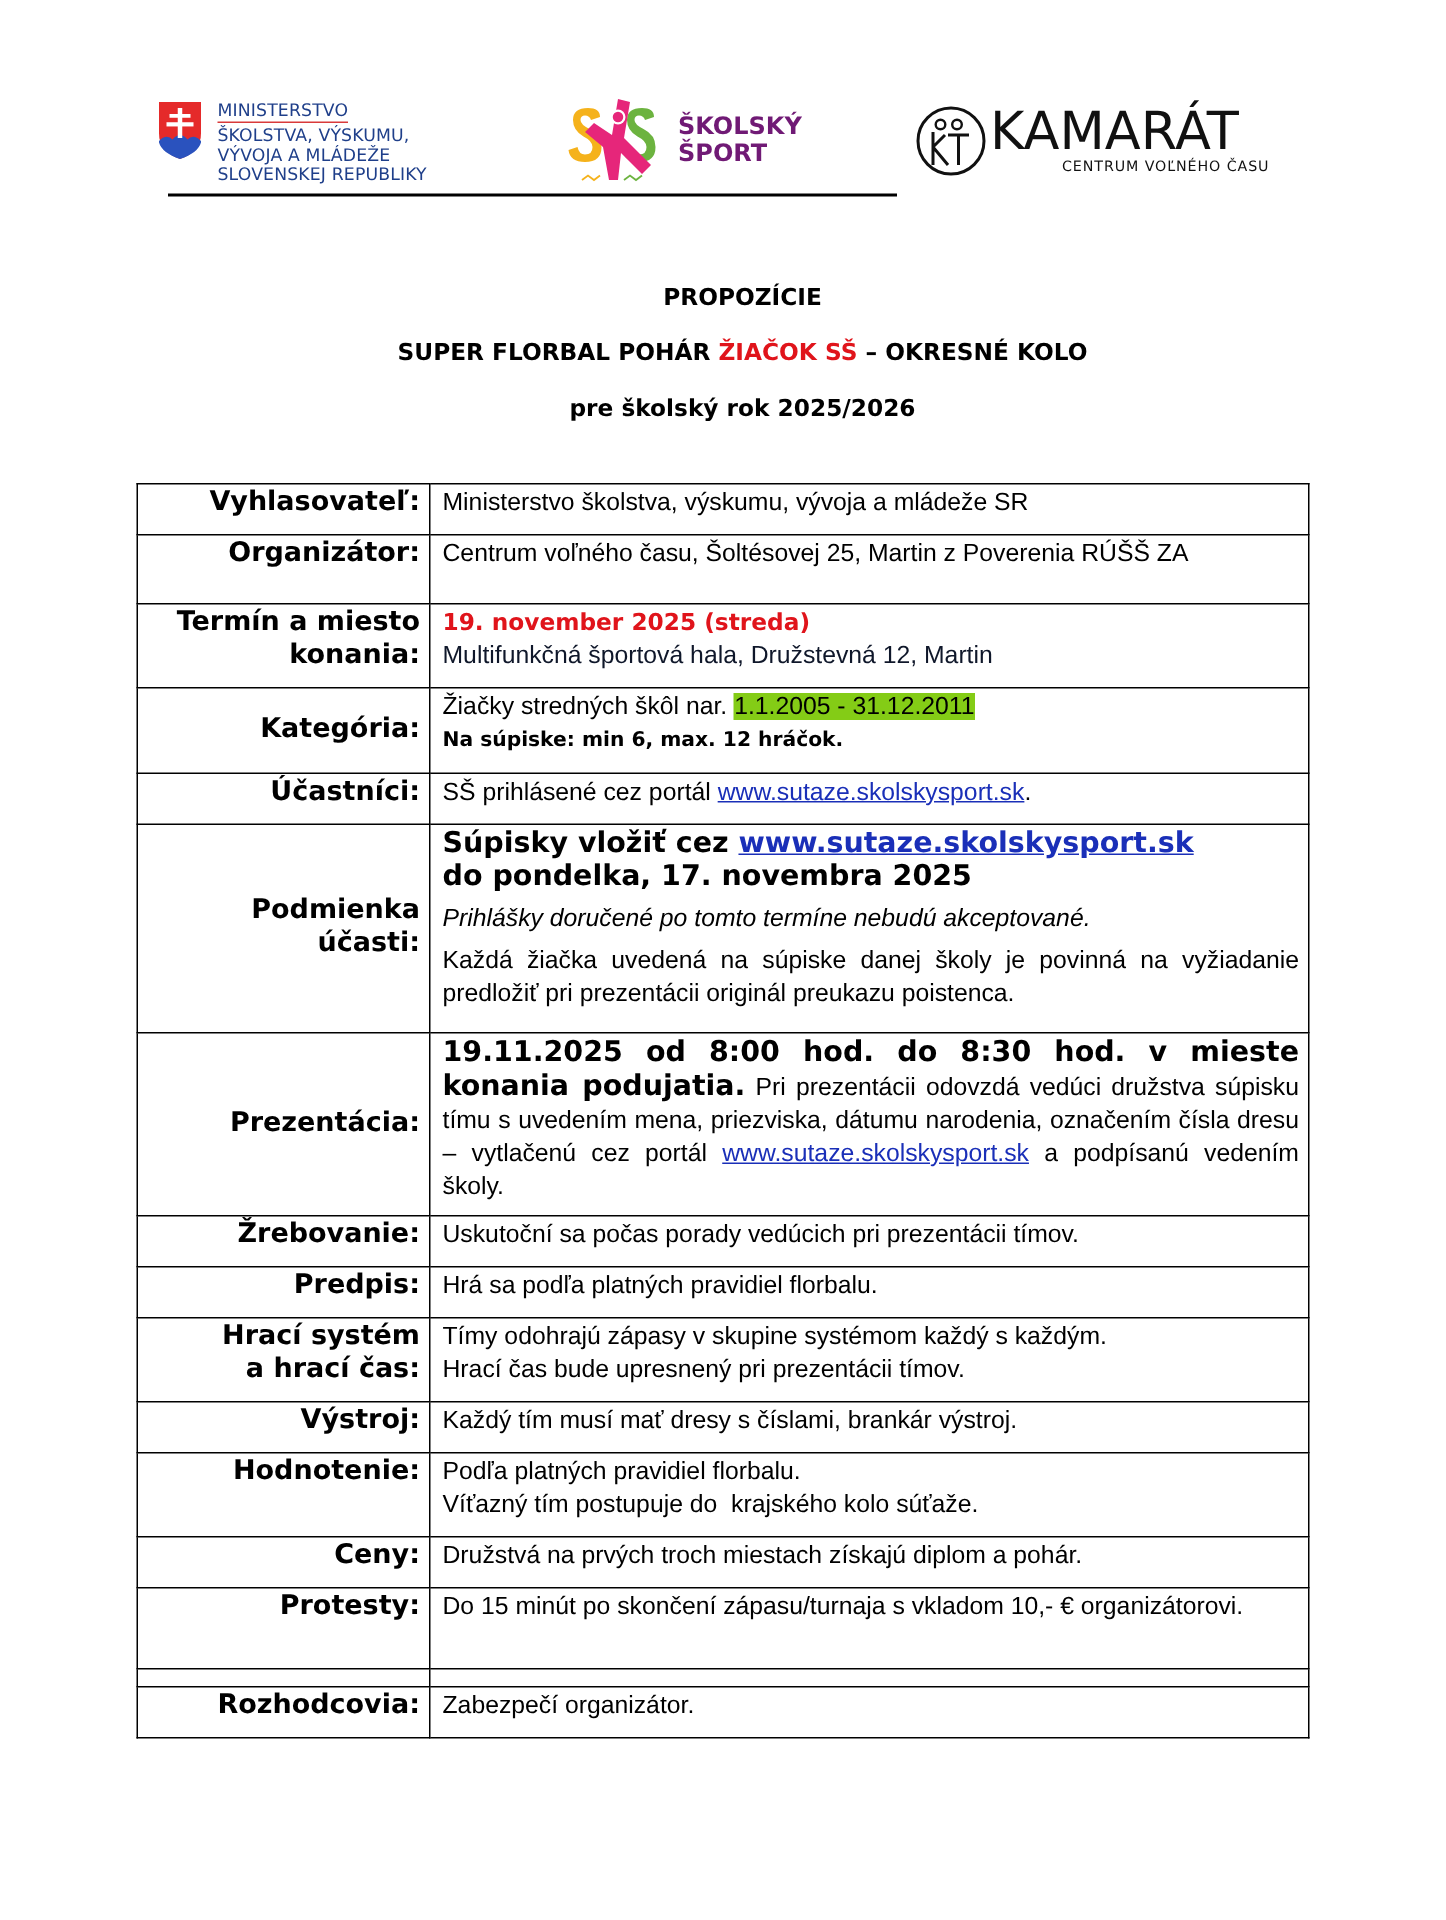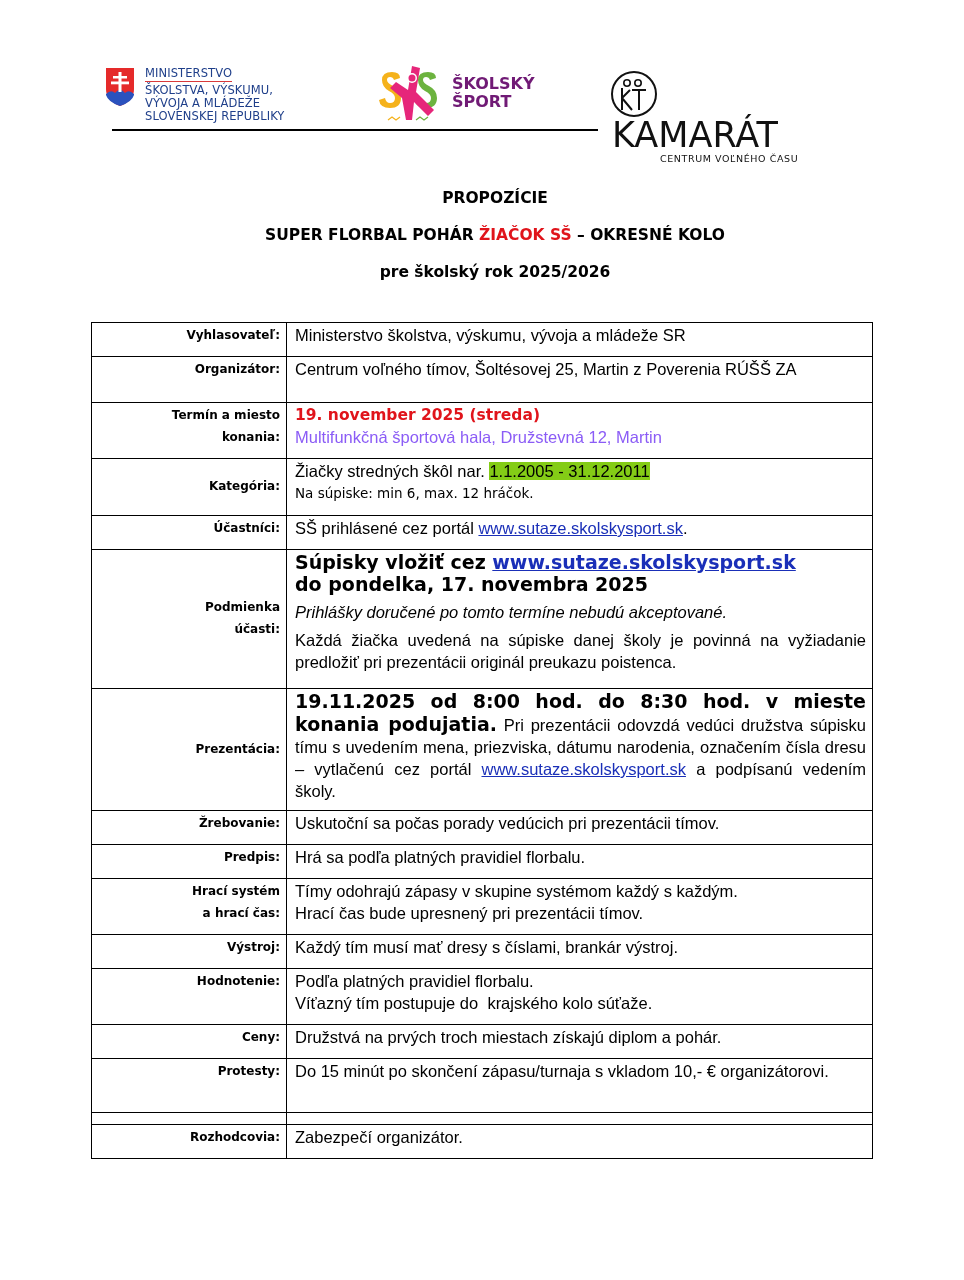--- a/index.html
+++ b/index.html
@@ -10,44 +10,44 @@
   .coa { width: 30px; height: 40px; margin-right: 10px; }
   .ministry-text { font-family: "DejaVu Sans", sans-serif; color: #1f3f8a; font-size: 11.5px; line-height: 13px; letter-spacing: 0.1px; }
   .ministry-text .first { border-bottom: 1px solid #d93a3a; display: inline-block; padding-bottom: 1px; margin-bottom: 2px; }
 
   .logo-skolsky { position: absolute; left: 376px; top: 58px; display: flex; align-items: center; }
   .ss-mark { width: 70px; height: 70px; }
   .ss-text { font-family: "DejaVu Sans", sans-serif; font-weight: bold; font-size: 16px; line-height: 18px; color: #701a75; margin-left: 6px; }
 
   .header-rule { position: absolute; left: 112px; top: 129px; width: 486px; height: 2px; background: #000; }
 
-  .logo-kamarat { position: absolute; left: 610px; top: 70px; display: flex; align-items: flex-start; flex-direction: column; }
+  .logo-kamarat { position: absolute; left: 610px; top: 70px; display: flex; align-items: center; }
   .kam-mark { width: 48px; height: 48px; }
   .kam-text { margin-left: 2px; }
   .kam-title { font-family: "DejaVu Sans", sans-serif; font-size: 35px; line-height: 34px; letter-spacing: 0px; color: #111; font-weight: normal; }
   .kam-sub { font-family: "DejaVu Sans", sans-serif; font-size: 9.5px; letter-spacing: 0.6px; color: #111; margin-left: 48px; margin-top: 1px; }
 
   
   .titles { position: absolute; left: 0; top: 180px; width: 964px; text-align: center; font-family: "DejaVu Sans", sans-serif; font-weight: bold; padding-left: 13px; }
   .titles div { font-size: 15.5px; line-height: 37px; }
   .red { color: #e0141b; }
 
   
   table.props { position: absolute; left: 91px; top: 322px; width: 782px; border-collapse: collapse; font-family: "Liberation Sans", sans-serif; font-size: 16.5px; }
   table.props td { border: 1.5px solid #000; vertical-align: top; padding: 1px 6px 3px 8px; line-height: 22px; }
-  td.lbl { width: 180px; text-align: right; font-weight: bold; font-family: "DejaVu Sans", sans-serif; font-size: 12px; padding-right: 6px; }
+  td.lbl { width: 180px; text-align: right; font-weight: bold; font-family: "DejaVu Sans", sans-serif; font-size: 18px; padding-right: 6px; }
   td.lbl.mid { vertical-align: middle; }
   td.val { text-align: justify; }
   .link { color: #1a2fb8; text-decoration: underline; }
   .hl { background: #84cc16; }
-  .small-bold { font-weight: normal; font-family: "DejaVu Sans", sans-serif; font-size: 13.5px; }
+  .small-bold { font-weight: bold; font-family: "DejaVu Sans", sans-serif; font-size: 13.5px; }
   .bold { font-weight: bold; font-family: "DejaVu Sans", sans-serif; font-size: 19px; }
   .it { font-style: italic; }
   .red-bold { color: #e0141b; font-weight: bold; font-family: "DejaVu Sans", sans-serif; font-size: 15.5px; }
-  .red-text { color: #8b5cf6; }
+  .red-text { color: #0f172a; }
   .gap { margin-top: 6px; }
 </style>
 </head>
 <body>
 
 <div class="logo-ministry">
   <svg class="coa" viewBox="0 0 30 40">
     <path d="M1 1 H29 V22 Q29 34 15 39 Q1 34 1 22 Z" fill="#e52a2a"></path>
     <path d="M1 27 Q6 22 10 26 Q15 20 20 26 Q24 22 29 27 V28 Q27 35 15 39 Q3 35 1 28 Z" fill="#2a52be"></path>
     <rect x="13.5" y="5" width="3" height="20" fill="#fff"></rect>
@@ -100,21 +100,21 @@
 </div>
 
 <table class="props">
   <tbody>
       <tr style="height:34px">
     <td class="lbl">Vyhlasovateľ:</td>
     <td class="val">Ministerstvo školstva, výskumu, vývoja a mládeže SR</td>
   </tr>
   <tr style="height:46px">
     <td class="lbl">Organizátor:</td>
-    <td class="val">Centrum voľného tímov, Šoltésovej 25, Martin z Poverenia RÚŠŠ ZA</td>
+    <td class="val">Centrum voľného času, Šoltésovej 25, Martin z Poverenia RÚŠŠ ZA</td>
   </tr>
   <tr style="height:56px">
     <td class="lbl"><span>Termín a miesto</span><br><span>konania:</span></td>
     <td class="val">
       <div class="red-bold">19. november 2025 (streda)</div>
       <div class="red-text">Multifunkčná športová hala, Družstevná 12, Martin</div>
     </td>
   </tr>
   <tr style="height:57px">
     <td class="lbl mid">Kategória:</td>

